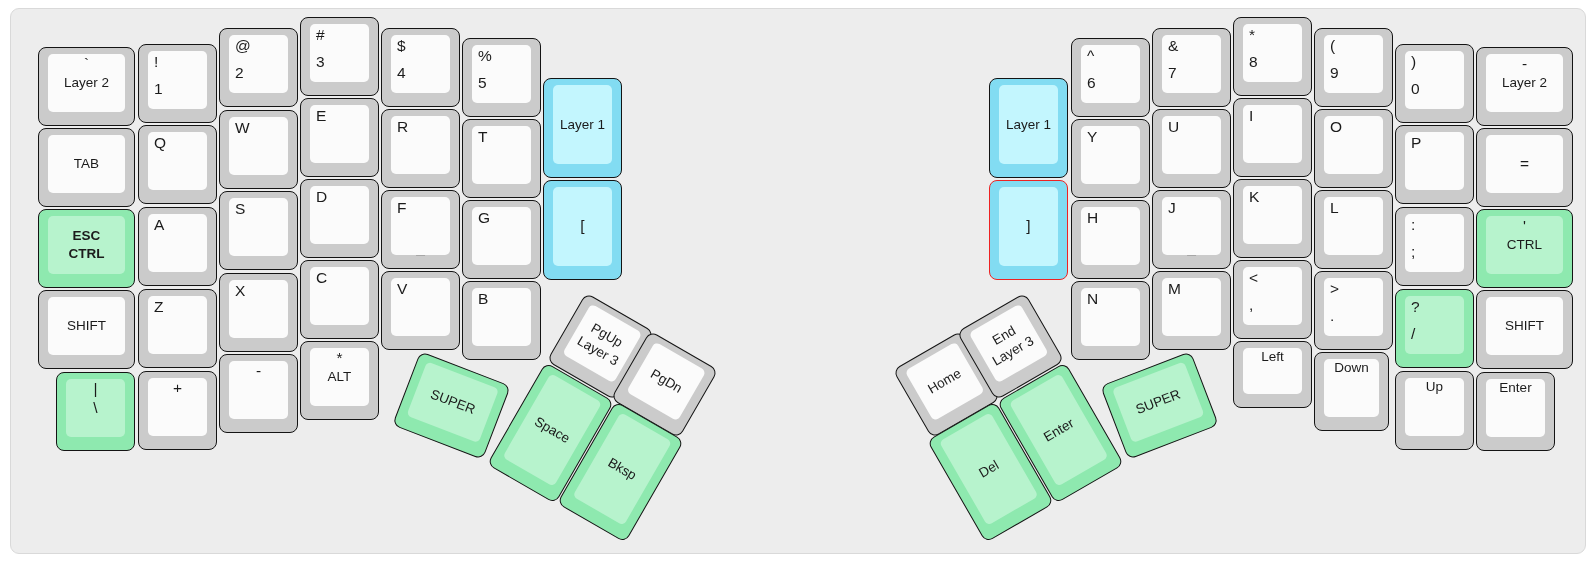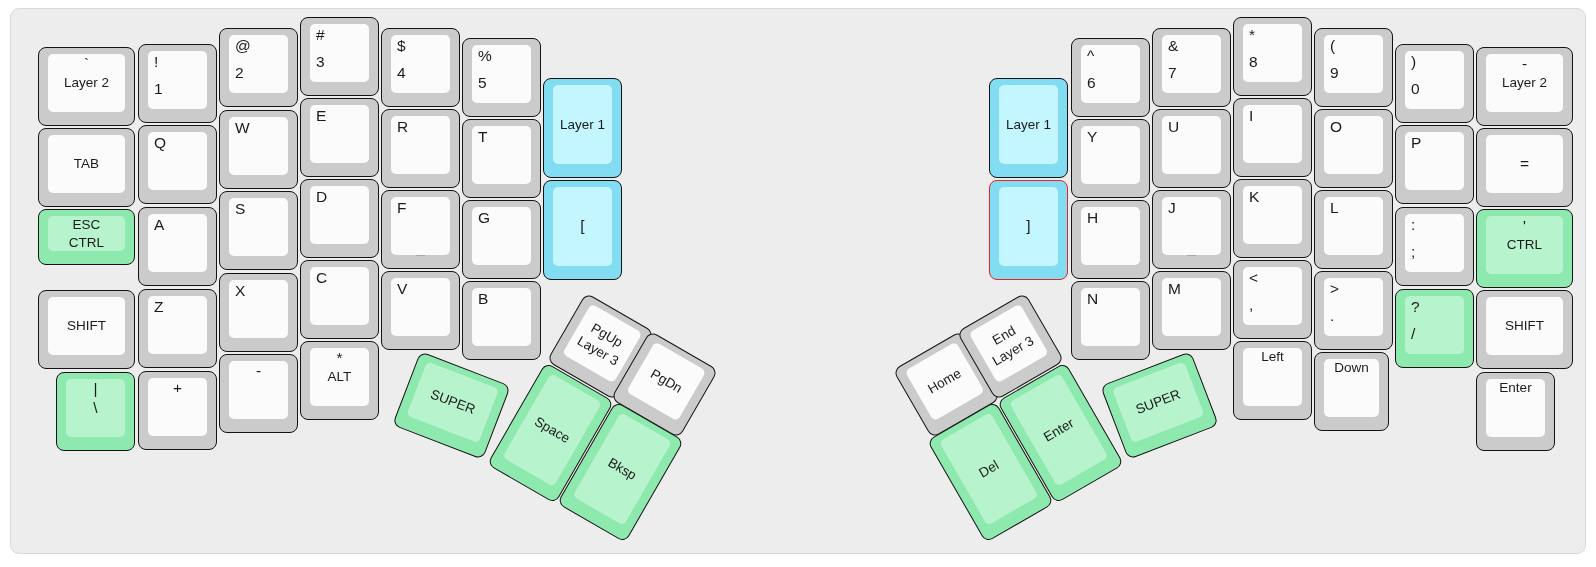--- a/index.html
+++ b/index.html
@@ -52,21 +52,21 @@
       <div class="cap">
         <span class="lg tc">`</span>
         <span class="lg cc word">Layer 2</span>
       </div>
     </div>
     <div class="key white" style="left: 38px; top: 128px; width: 97px; height: 79px; padding-left: 7px;">
       <div class="cap">
         <span class="lg cc word">TAB</span>
       </div>
     </div>
-    <div class="key green" style="left: 38px; top: 209px; width: 97px; height: 56px;">
+    <div class="key green" style="left: 38px; top: 209px; width: 97px; height: 79px; font-weight: bold;">
       <div class="cap">
         <span class="lg cc word">ESC</span>
         <span class="lg cc word">CTRL</span>
       </div>
     </div>
     <div class="key white" style="left: 38px; top: 290px; width: 97px; height: 79px;">
       <div class="cap">
         <span class="lg cc word">SHIFT</span>
       </div>
     </div>
@@ -302,21 +302,21 @@
       <div class="cap">
         <span class="lg tl">K</span>
       </div>
     </div>
     <div class="key white" style="left: 1233px; top: 260px; width: 79px; height: 79px;">
       <div class="cap">
         <span class="lg tl">&lt;</span>
         <span class="lg ll">,</span>
       </div>
     </div>
-    <div class="key white" style="left: 1233px; top: 341px; width: 79px; height: 79px;">
+    <div class="key white" style="left: 1233px; top: 341px; width: 79px; height: 67px;">
       <div class="cap">
         <span class="lg tc word">Left</span>
       </div>
     </div>
     <div class="key white" style="left: 1314px; top: 28px; width: 79px; height: 79px;">
       <div class="cap">
         <span class="lg tl">(</span>
         <span class="lg ll">9</span>
       </div>
     </div>
@@ -355,20 +355,25 @@
     <div class="key white" style="left: 1395px; top: 207px; width: 79px; height: 79px;">
       <div class="cap">
         <span class="lg tl">:</span>
         <span class="lg ll">;</span>
       </div>
     </div>
     <div class="key green" style="left: 1395px; top: 289px; width: 79px; height: 79px;">
       <div class="cap">
         <span class="lg tl">?</span>
         <span class="lg ll">/</span>
+      </div>
+    </div>
+    <div class="key white" style="left: 1395px; top: 371px; width: 79px; height: 79px;">
+      <div class="cap">
+        <span class="lg tc word">Up</span>
       </div>
     </div>
     <div class="key white" style="left: 1476px; top: 47px; width: 97px; height: 79px;">
       <div class="cap">
         <span class="lg tc">-</span>
         <span class="lg cc word">Layer 2</span>
       </div>
     </div>
     <div class="key white" style="left: 1476px; top: 128px; width: 97px; height: 79px;">
       <div class="cap">

